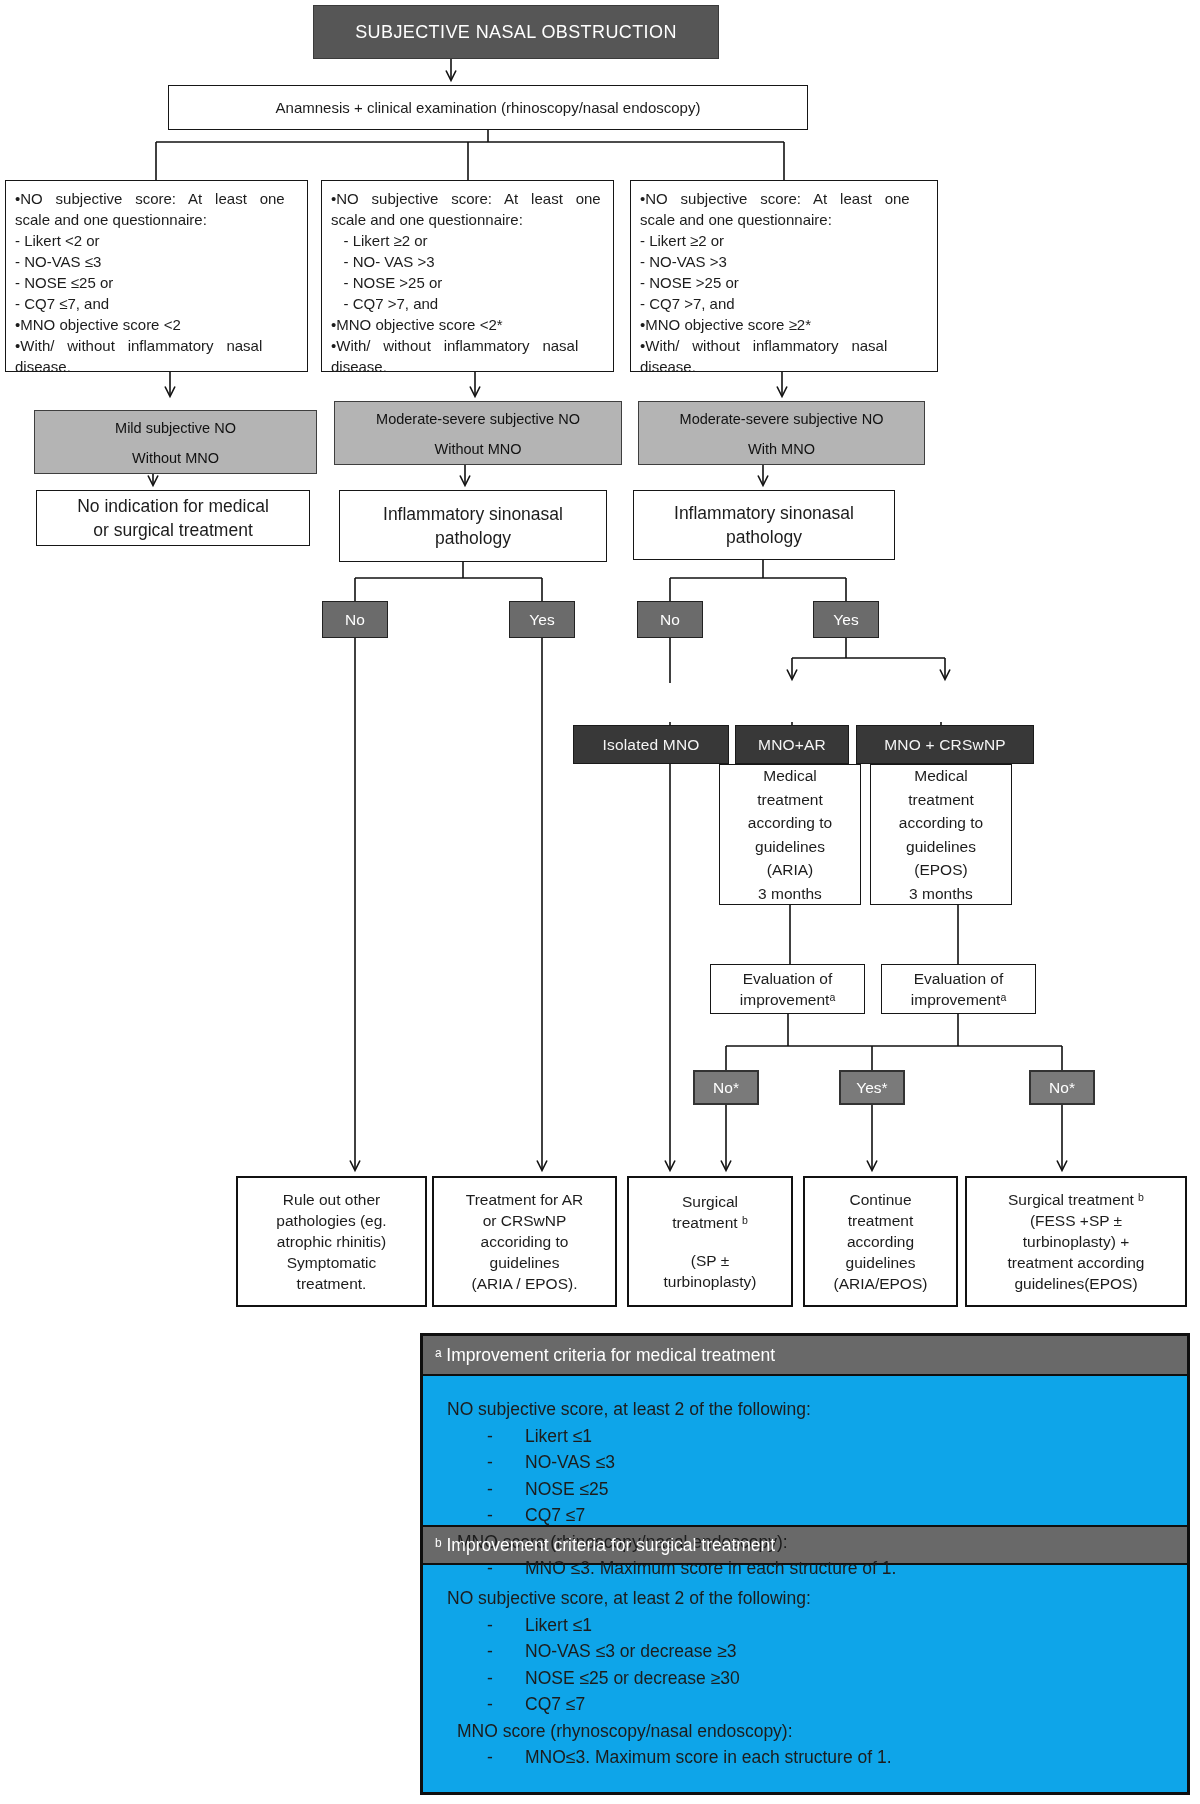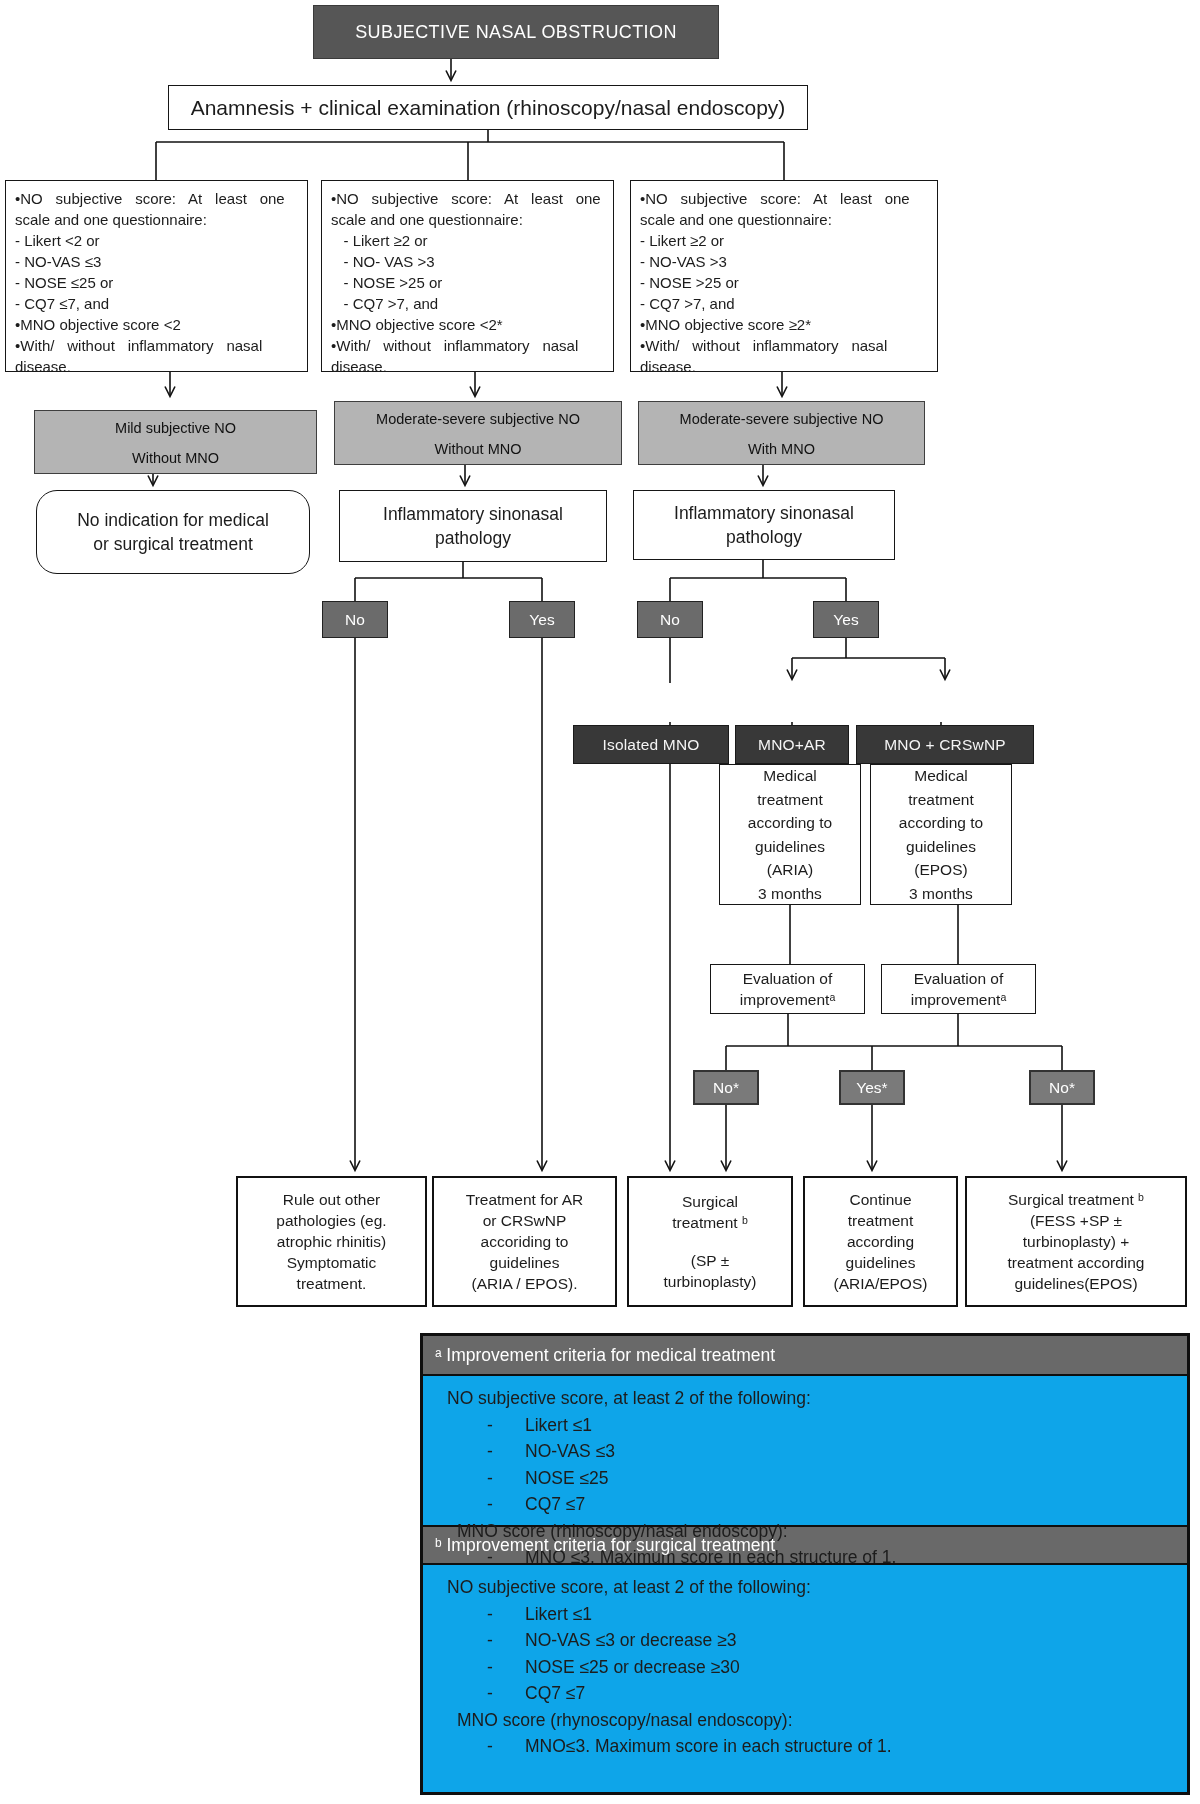--- a/index.html
+++ b/index.html
@@ -12,37 +12,37 @@
   .dark{background:#565656;color:#ffffff;border:1px solid #3a3a3a;}
   .darkest{background:#383838;color:#f5f5f5;border:1px solid #1a1a1a;}
   .midgray{background:#6b6b6b;color:#ffffff;border:1.5px solid #222222;}
   .midgray2{background:#7a7a7a;color:#ffffff;border:2px solid #333333;}
   .ltgray{background:#b4b4b4;color:#111111;border:1.5px solid #3f3f3f;}
   .white{background:#ffffff;border:1.6px solid #161616;}
   .white2{background:#ffffff;border:2px solid #111111;}
   .center{display:flex;flex-direction:column;align-items:center;justify-content:center;text-align:center;}
   .pre{white-space:pre-line;}
   .title-box{font-size:18px;letter-spacing:.4px;}
-  .anam-box{font-size:21px;}
+  .anam-box{font-size:15px;}
   .crit{padding:7px 10px 0 9px;font-size:15px;line-height:21px;}
   .crit-line{white-space:pre-wrap;}
   .j{word-spacing:0.58em;}
   .sev{font-size:14.5px;display:flex;flex-direction:column;justify-content:space-between;align-items:center;text-align:center;padding:9px 2px 7px 2px;}
   .asm{font-size:17.5px;line-height:24px;}
   .yn{font-size:15.5px;}
   .diag{font-size:15.5px;letter-spacing:.2px;margin-top:42px;}
   .med{font-size:15.5px;line-height:23.5px;}
   .eval{font-size:15.5px;line-height:21px;}
   .out{font-size:15.5px;line-height:21px;padding:4px 6px;}
   .legend{border:3px solid #0f0f0f;background:#0ea5e9;}
   .lg-head{box-sizing:border-box;height:40px;background:#696969;color:#ffffff;
     font-size:17.5px;display:flex;align-items:center;padding-left:12px;
     border-bottom:2.5px solid #0f0f0f;}
   .lg-head.second{border-top:2.5px solid #0f0f0f;}
-  .lg-body{box-sizing:border-box;font-size:17.5px;line-height:26.5px;padding:9px 10px 10px 24px;}
+  .lg-body{box-sizing:border-box;font-size:17.5px;line-height:26.5px;padding:20px 10px 10px 24px;}
   .lg-mno{padding-left:10px;}
   .lg-item{display:flex;padding-left:40px;}
   .lg-dash{display:inline-block;width:38px;flex:0 0 38px;}
   svg.wires{position:absolute;left:0;top:0;pointer-events:none;}
 </style>
 </head>
 <body>
 
 <div id="canvas">
 
@@ -149,21 +149,21 @@
   </div>
   <div class="box ltgray sev" style="left:334px;top:401px;width:288px;height:64px;">
     <span>Moderate-severe subjective NO</span>
     <span>Without MNO</span>
   </div>
   <div class="box ltgray sev" style="left:638px;top:401px;width:287px;height:64px;">
     <span>Moderate-severe subjective NO</span>
     <span>With MNO</span>
   </div>
 
-  <div class="box white center asm pre" style="left:36px;top:490px;width:274px;height:84px;border-radius:21px;">No indication for medical
+  <div class="box white center asm pre" style="left:36px;top:490px;width:274px;height:56px;">No indication for medical
 or surgical treatment</div>
   <div class="box white center asm pre" style="left:339px;top:490px;width:268px;height:72px;">Inflammatory sinonasal
 pathology</div>
   <div class="box white center asm pre" style="left:633px;top:490px;width:262px;height:70px;">Inflammatory sinonasal
 pathology</div>
 
   <div class="box midgray center yn" style="left:322px;top:601px;width:66px;height:37px;">No</div>
   <div class="box midgray center yn" style="left:509px;top:601px;width:66px;height:37px;">Yes</div>
   <div class="box midgray center yn" style="left:637px;top:601px;width:66px;height:37px;">No</div>
   <div class="box midgray center yn" style="left:813px;top:601px;width:66px;height:37px;">Yes</div>

